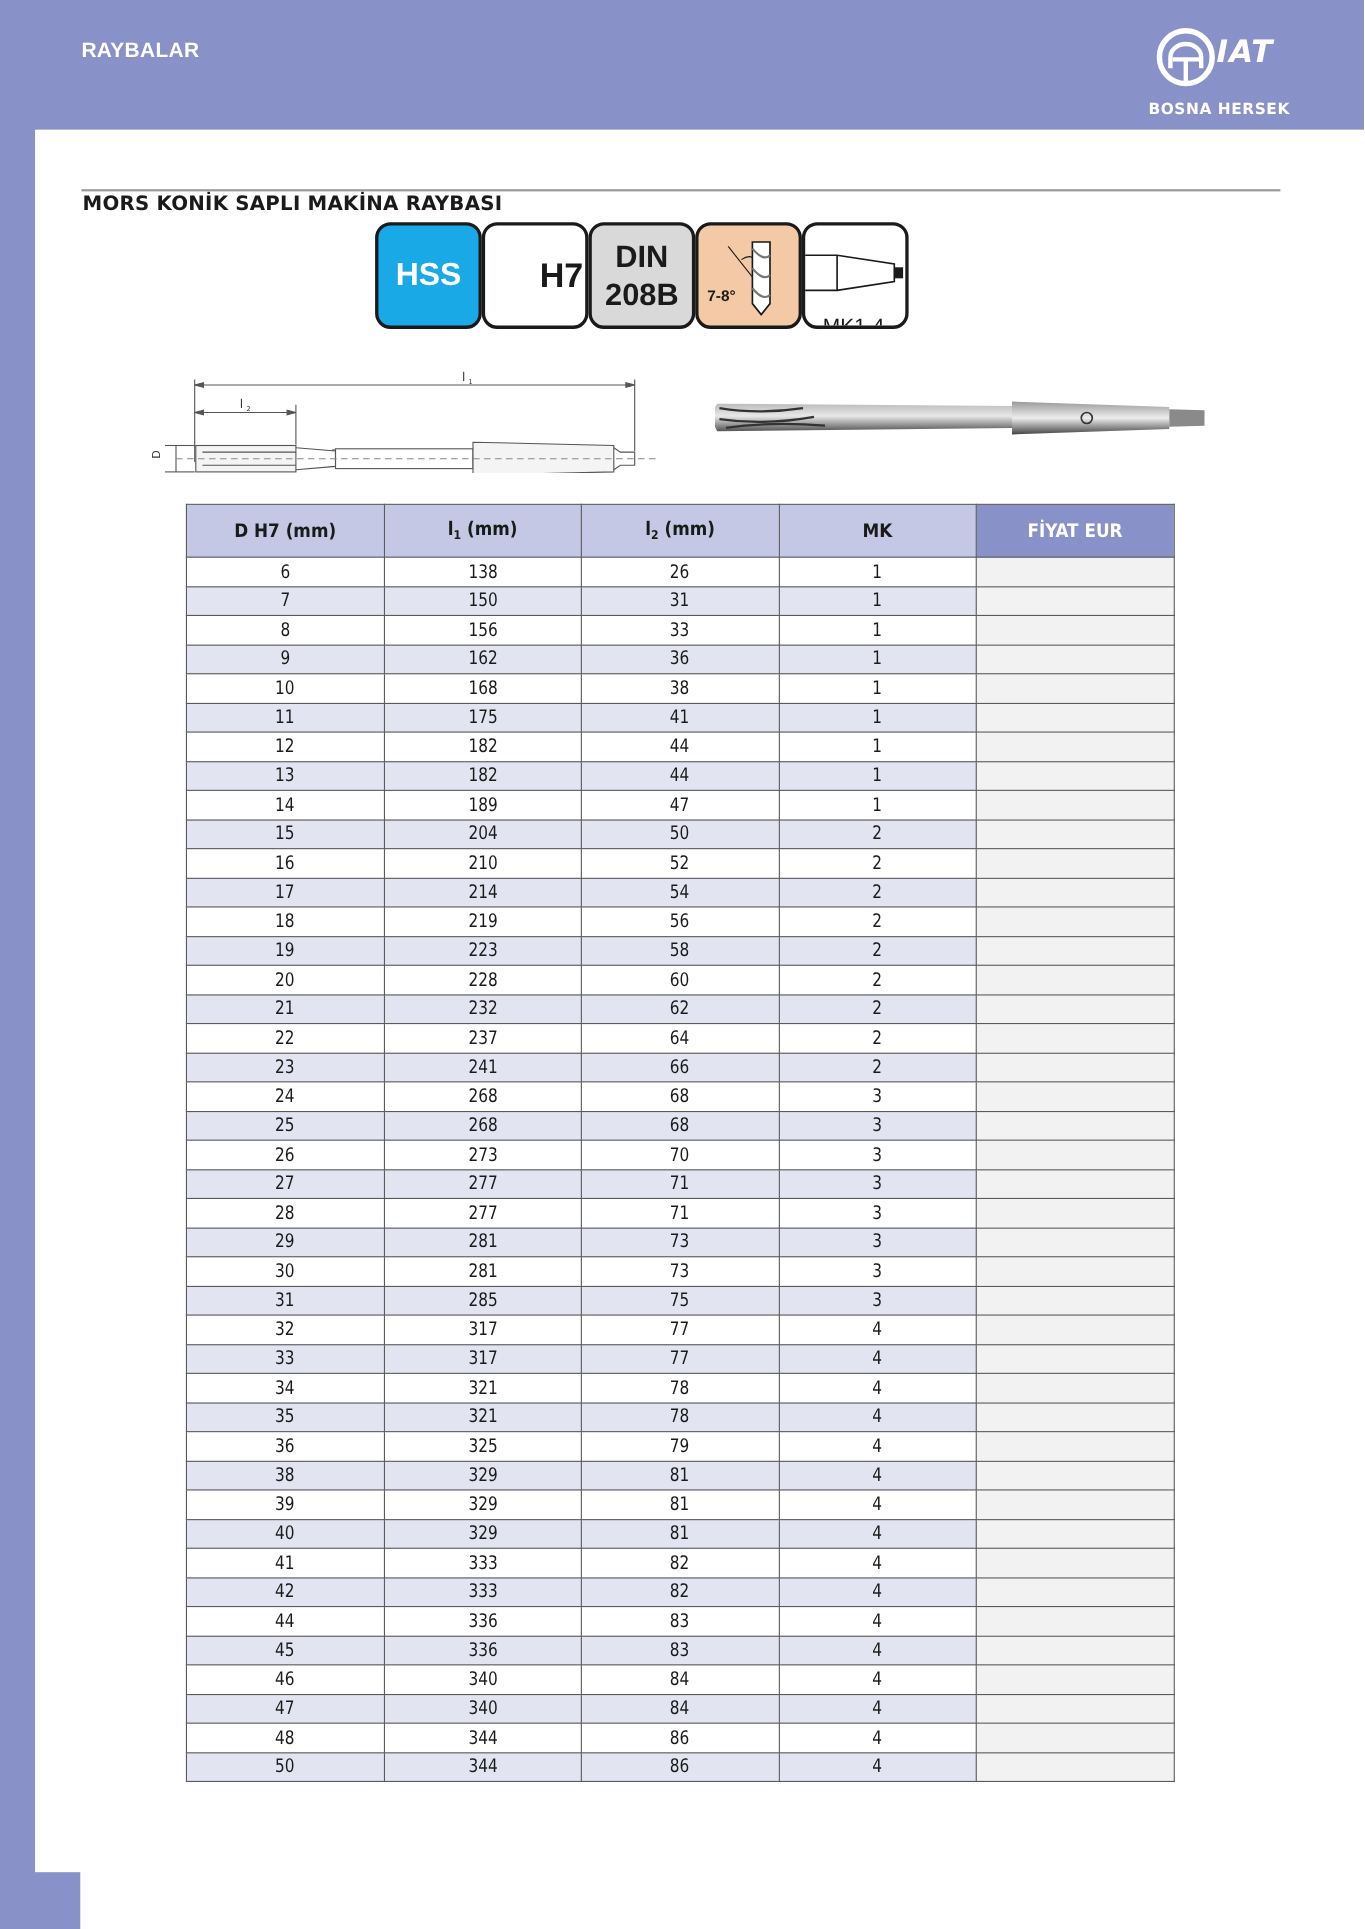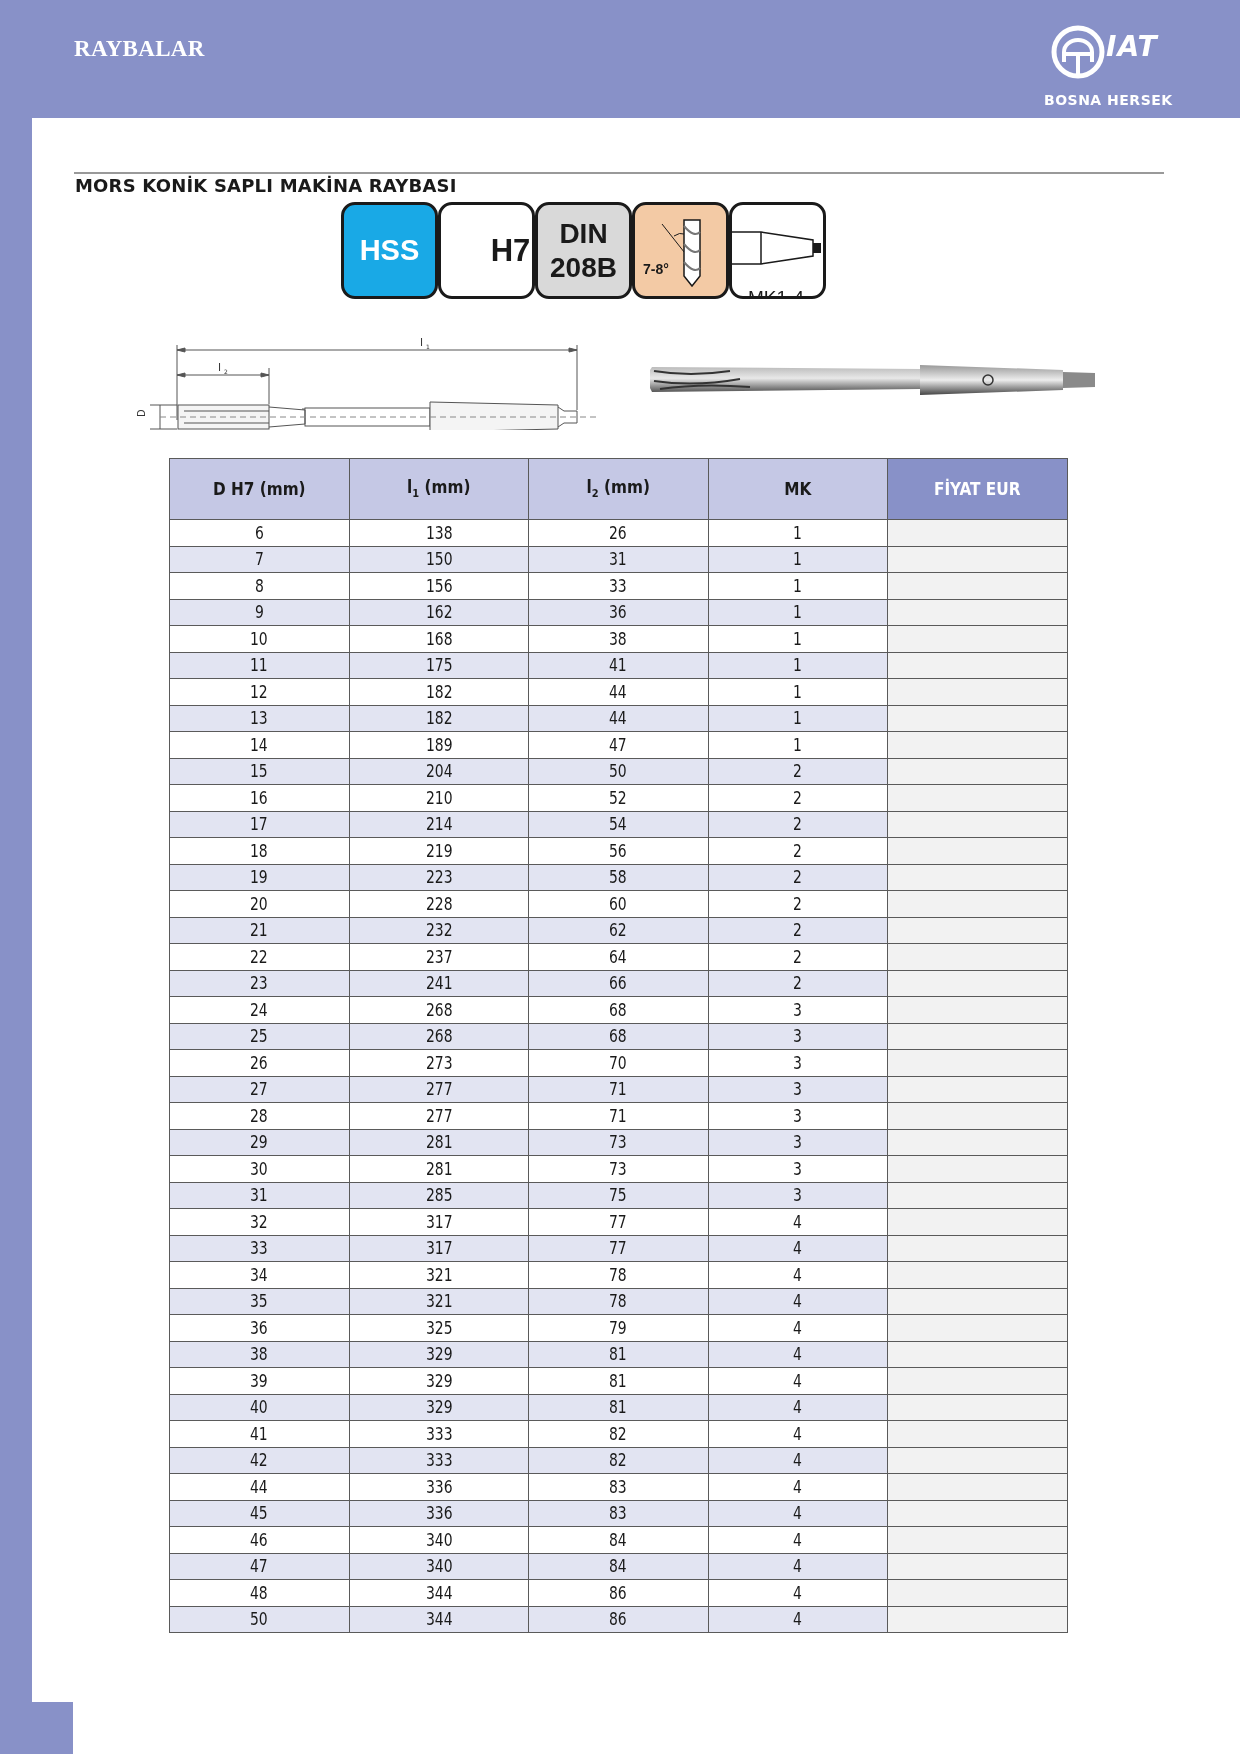--- a/index.html
+++ b/index.html
@@ -4,21 +4,21 @@
 <style>
   * { box-sizing: border-box; margin: 0; padding: 0; }
   html, body { width: 1241px; height: 1754px; background: #ffffff; overflow: hidden; }
   body { position: relative; font-family: "DejaVu Sans", sans-serif; }
 
   .header-band { position: absolute; left: 0; top: 0; width: 1240px; height: 118px; background: #8891c8; }
   .left-stripe { position: absolute; left: 0; top: 0; width: 32px; height: 1754px; background: #8891c8; }
   .bottom-tab { position: absolute; left: 0; top: 1702px; width: 73px; height: 52px; background: #8891c8; }
   .page-white { position: absolute; left: 32px; top: 118px; width: 1209px; height: 1584px; background: #fff; }
 
-  .section-title { position: absolute; left: 74px; top: 36px; color: #fff; font-family: Liberation Serif, serif; font-weight: bold; font-size: 23px; letter-spacing: 0.3px; }
+  .section-title { position: absolute; left: 74px; top: 36px; color: #fff; font-family: Liberation Sans, sans-serif; font-weight: bold; font-size: 19px; letter-spacing: 0.3px; }
 
   .logo { position: absolute; left: 1048px; top: 22px; width: 120px; height: 60px; }
   .logo-text { position: absolute; left: 1106px; top: 30px; color: #fff; font-family: "DejaVu Sans", sans-serif; font-style: italic; font-weight: bold; font-size: 28px; letter-spacing: 1px; }
   .logo-sub { position: absolute; left: 1044px; top: 92px; color: #fff; font-family: "DejaVu Sans", sans-serif; font-weight: bold; font-size: 14px; letter-spacing: 0.5px; }
 
   .product-title { position: absolute; left: 75px; top: 141px; font-family: "DejaVu Sans", sans-serif; font-weight: bold; font-size: 18px; color: #1a1a1a; letter-spacing: 0.2px; margin-top: 34px; }
   .title-rule { position: absolute; left: 74px; top: 172px; width: 1090px; height: 2px; background: #999; }
 
   .badges { position: absolute; left: 341px; top: 202px; display: flex; }
   .badge { width: 97px; height: 97px; border: 3px solid #1a1a1a; border-radius: 14px; display: flex; flex-direction: column; align-items: center; justify-content: center; font-family: "Liberation Sans", sans-serif; font-weight: bold; position: relative; overflow: hidden; }
@@ -28,21 +28,21 @@
   .badge-angle { background: #f3caa5; }
   .badge-angle .angle-label { position: absolute; left: 8px; top: 56px; font-size: 14px; color: #1a1a1a; }
   .badge-mk { background: #fff; }
   .badge-mk .mk-label { position: absolute; left: 16px; top: 82px; font-size: 19px; font-weight: normal; color: #1a1a1a; }
 
   .drawing { position: absolute; left: 130px; top: 330px; }
   .photo { position: absolute; left: 640px; top: 355px; }
 
   .spec-table { position: absolute; left: 169px; top: 458px; border-collapse: collapse; font-family: "DejaVu Sans", sans-serif; }
   .spec-table th, .spec-table td { border: 1px solid #5a5a5a; width: 179.5px; text-align: center; }
-  .spec-table th { height: 61px; background: #c5c8e5; font-size: 17px; font-weight: bold; color: #1a1a1a; font-family: "DejaVu Sans Condensed", "DejaVu Sans", sans-serif; }
+  .spec-table th { height: 48px; background: #c5c8e5; font-size: 17px; font-weight: bold; color: #1a1a1a; font-family: "DejaVu Sans Condensed", "DejaVu Sans", sans-serif; }
   .spec-table th.price-head { background: #8891c8; color: #fff; }
   .spec-table td { height: 26.5px; font-size: 17px; color: #1a1a1a; font-family: "DejaVu Sans", sans-serif; transform-origin: center; }
   .spec-table tr:nth-child(odd) td { background: #ffffff; }
   .spec-table tr:nth-child(even) td { background: #e2e4f2; }
   .spec-table td.price-cell { background: #f2f2f2 !important; }
   .spec-table td span { display: inline-block; transform: scaleX(0.82); }
   sub { font-size: 11px; }
 </style>
 </head>
 <body>

